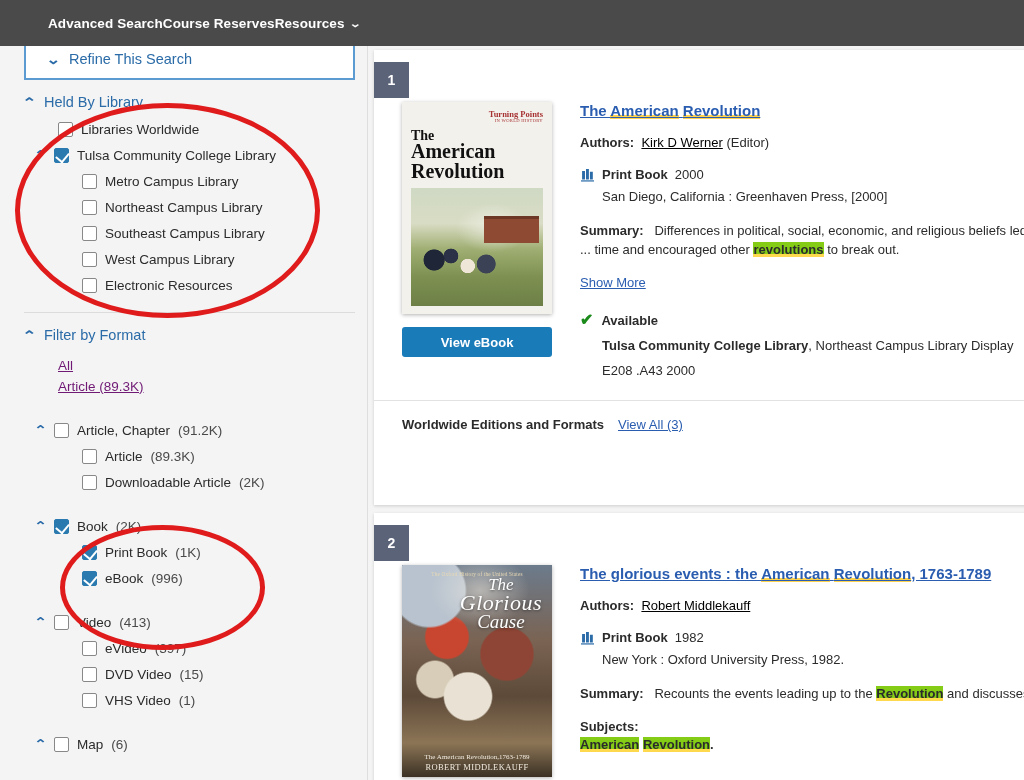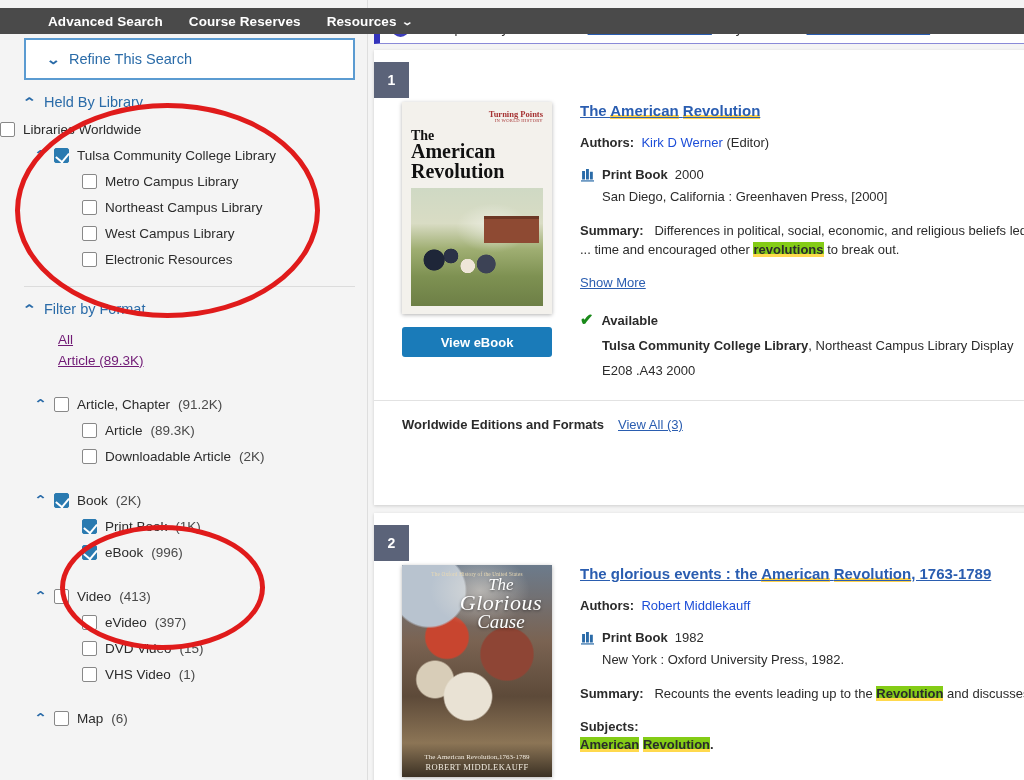--- a/index.html
+++ b/index.html
@@ -14,29 +14,28 @@
     font-family: "Liberation Sans", sans-serif;
     background: #f4f4f4;
     color: #2b2b2b;
     font-size: 13px;
     position: relative;
   }
 
   
   .navbar {
     position: absolute;
-    top: 8px; left: 0;
+    top: 0; left: 0;
     width: 1024px;
-    height: 26px;
+    height: 46px;
     background: #4a4a4a;
     z-index: 50;
     display: flex;
     align-items: center;
     padding-left: 48px;
-    gap: 26px;
   }
   .navbar .nav-link {
     color: #ffffff;
     font-size: 13.5px;
     font-weight: bold;
     letter-spacing: 0.1px;
     cursor: pointer;
     white-space: nowrap;
     display: flex;
     align-items: center;
@@ -134,21 +133,21 @@
     align-items: center;
     gap: 8px;
     height: 26px;
     cursor: pointer;
     font-size: 13.5px;
     color: #2b2b2b;
   }
   .facet-row .lbl { white-space: nowrap; }
   .facet-row .cnt { color: #4a4a4a; }
 
-  .ind-0 { }
+  .ind-0 { padding-left: 58px; }
   .ind-1 { padding-left: 82px; }
   .ind-parent { padding-left: 58px; }
 
   .cb {
     width: 15px; height: 15px;
     border: 1.5px solid #888;
     background: #fff;
     border-radius: 2px;
     flex: 0 0 auto;
     position: relative;
@@ -394,21 +393,22 @@
   }
   .hl {
     background: #84cc16;
     box-shadow: inset 0 -3px 0 #ffd94d;
   }
   .res-title .hl { background: none; box-shadow: inset 0 -4px 0 #ffd34d; }
 
   .row-label { font-weight: bold; font-size: 13px; }
   .authors { margin-top: 16px; font-size: 13px; white-space: nowrap; }
   .authors a {
-    color: #1d4ed8;
+    color: #000000;
+    text-decoration: underline;
     cursor: pointer;
     margin-top: 26px;
   }
 
   .fmt-line {
     margin-top: 17px;
     display: flex;
     align-items: center;
     gap: 7px;
     font-size: 13px;
@@ -560,20 +560,24 @@
           <span class="lbl">Tulsa Community College Library</span>
         </div>
 
         <div class="facet-row ind-1">
           <span class="cb"></span>
           <span class="lbl">Metro Campus Library</span>
         </div>
         <div class="facet-row ind-1">
           <span class="cb"></span>
           <span class="lbl">Northeast Campus Library</span>
+        </div>
+        <div class="facet-row ind-1">
+          <span class="cb"></span>
+          <span class="lbl">Southeast Campus Library</span>
         </div>
         <div class="facet-row ind-1">
           <span class="cb"></span>
           <span class="lbl">West Campus Library</span>
         </div>
         <div class="facet-row ind-1">
           <span class="cb"></span>
           <span class="lbl">Electronic Resources</span>
         </div>
       </div>

